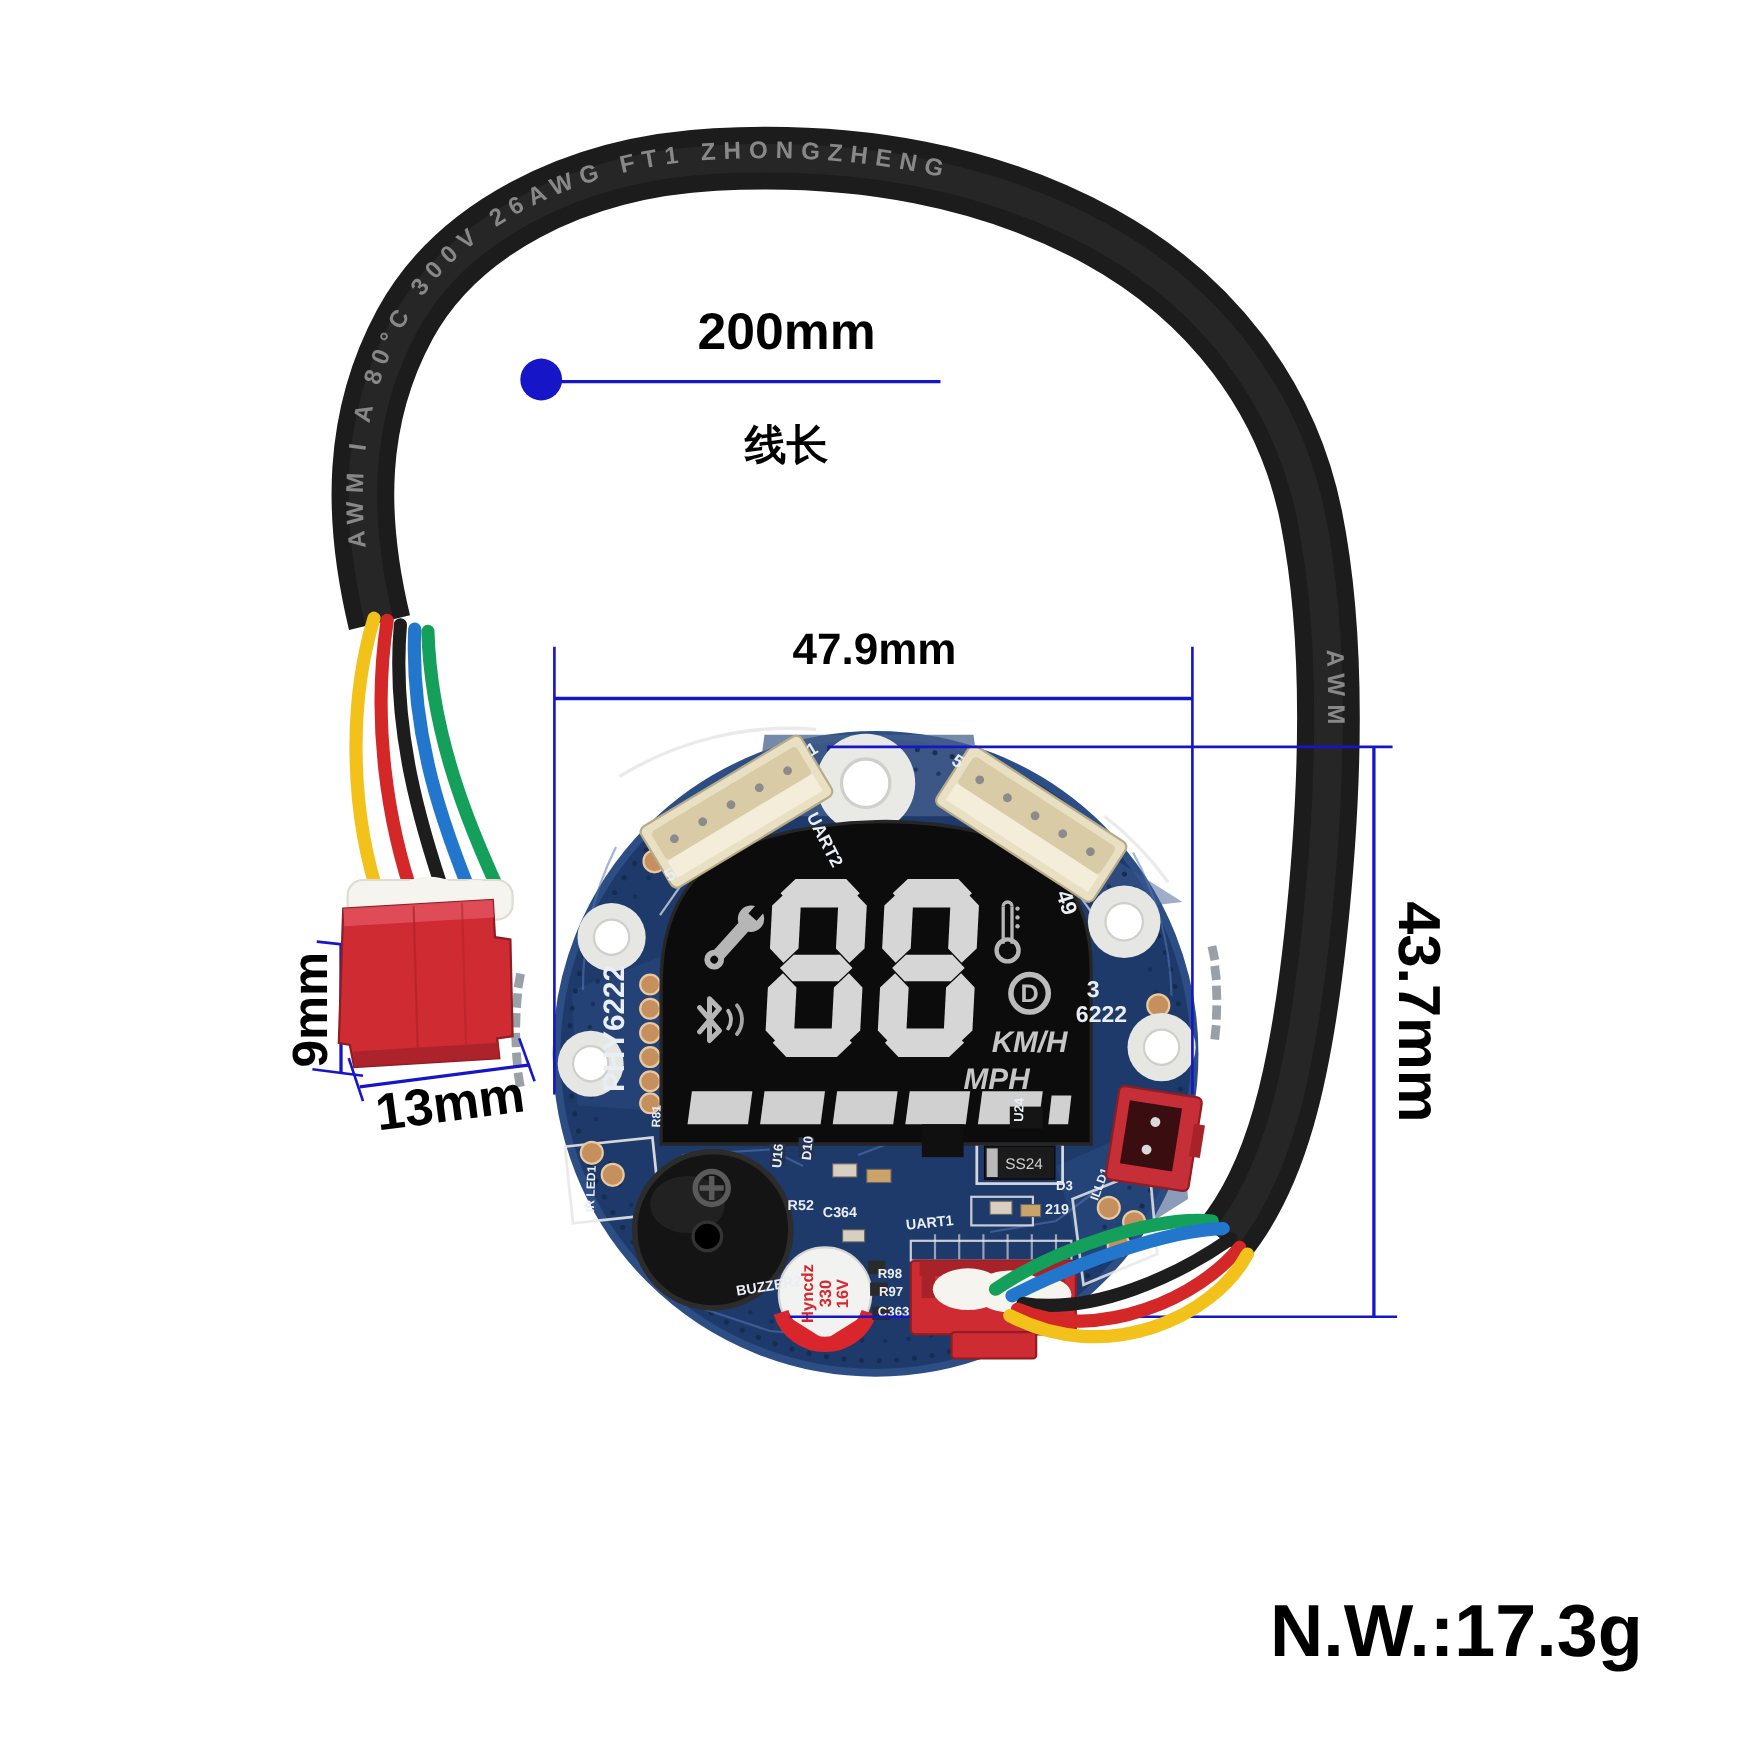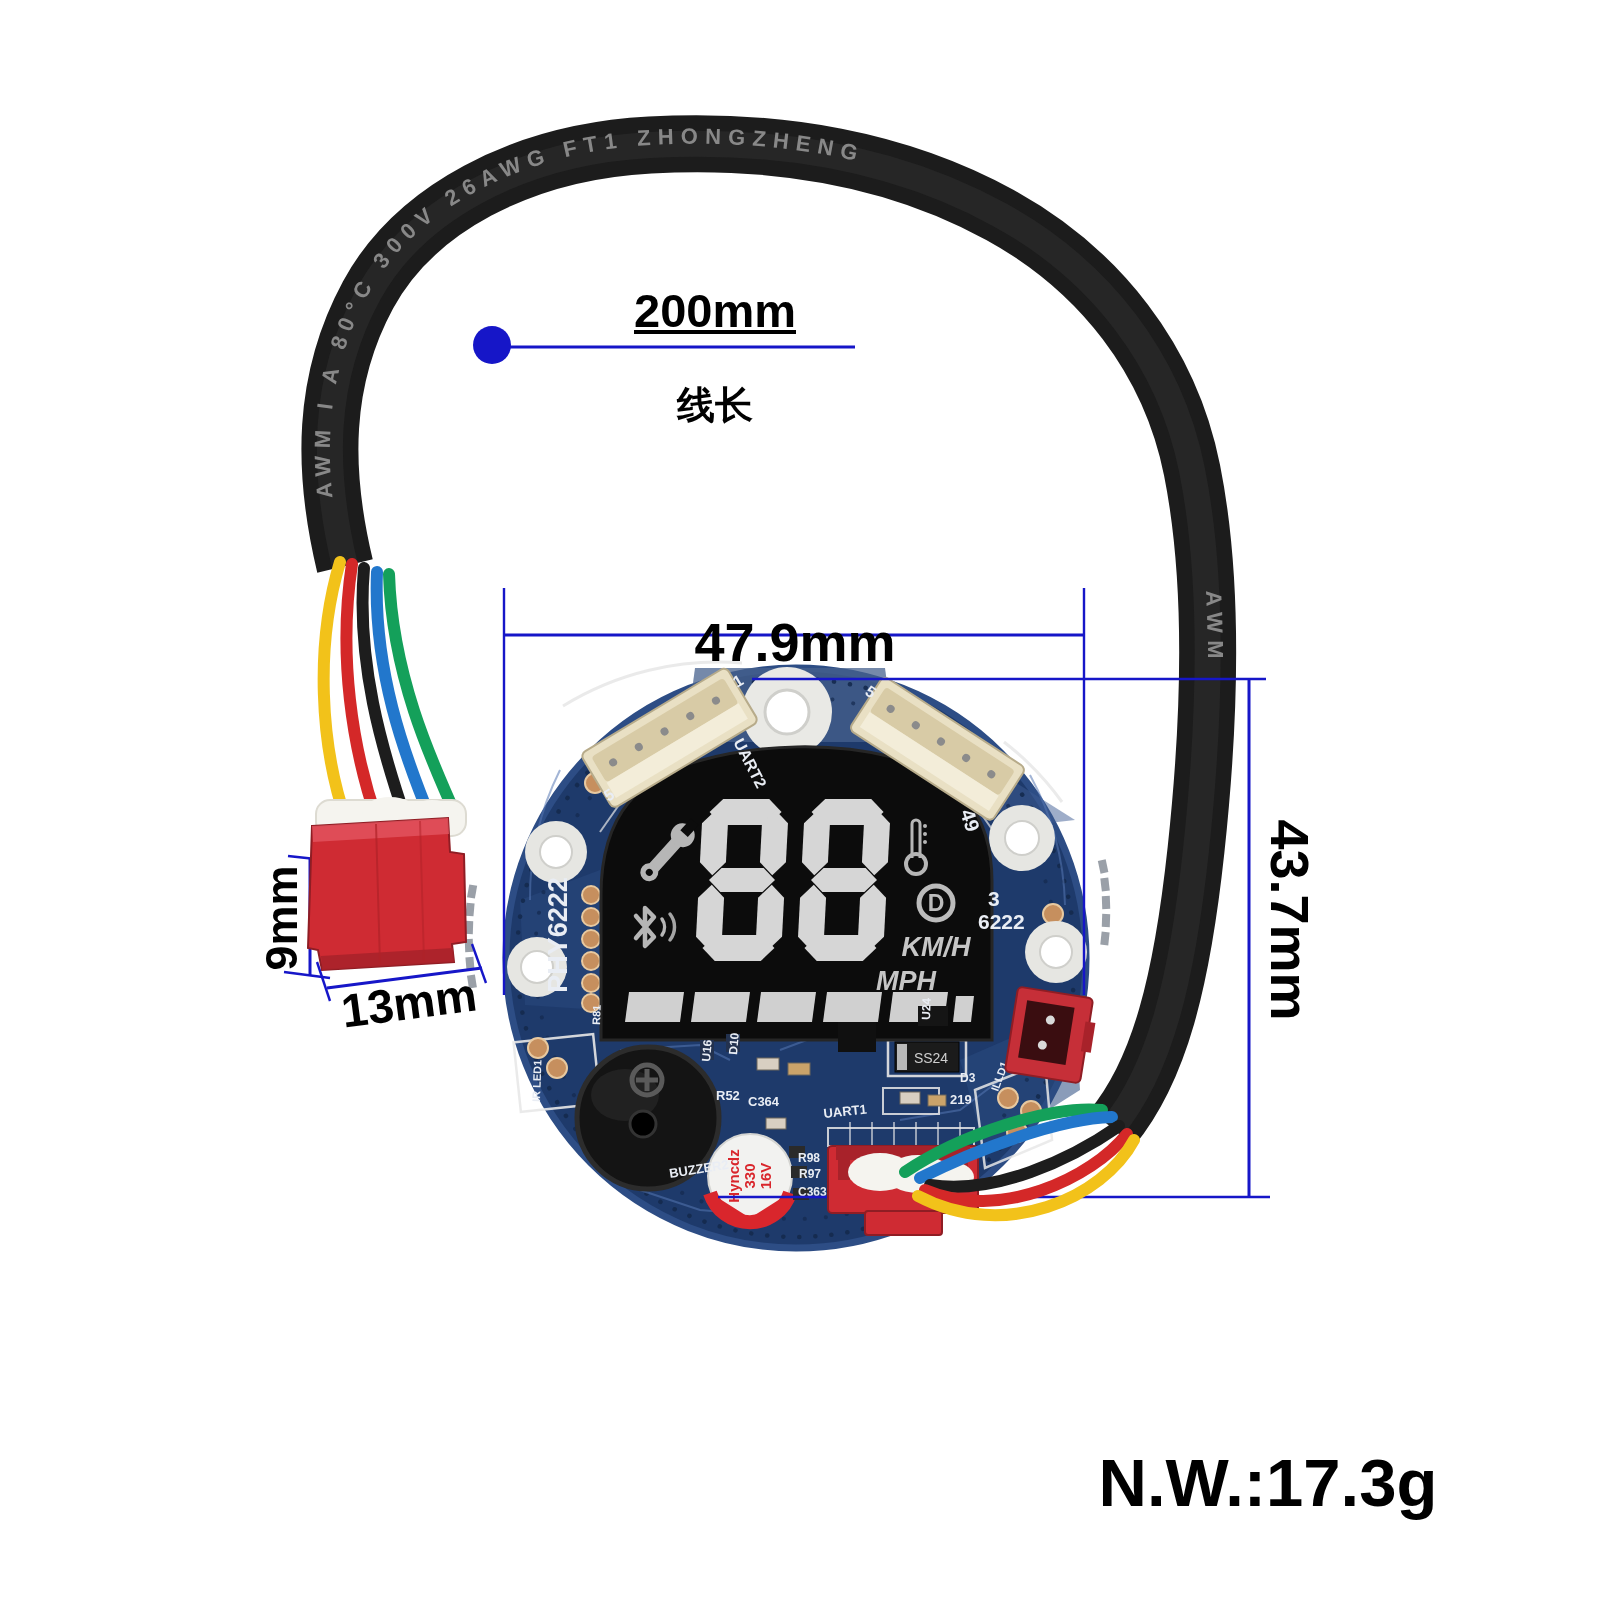--- a/index.html
+++ b/index.html
@@ -332,21 +332,21 @@
   </g>
   <g stroke-linecap="round" fill="none">
     <path d="M905,1172 C960,1135 1050,1105 1102,1110" stroke="#14a05a" stroke-width="12"></path>
     <path d="M920,1178 C975,1150 1060,1118 1112,1117" stroke="#2277cc" stroke-width="12"></path>
     <path d="M930,1185 C995,1195 1070,1160 1119,1126 " stroke="#1d1d1d" stroke-width="12"></path>
     <path d="M925,1190 C1000,1222 1092,1178 1127,1134" stroke="#d42828" stroke-width="12"></path>
     <path d="M918,1196 C1005,1242 1103,1198 1134,1140" stroke="#f2c21a" stroke-width="12"></path>
   </g>
 </svg>
 
-<div class="ann" style="left:600px;top:286px;width:230px;font-size:47px;text-decoration:underline;">200mm</div>
+<div class="ann" style="left:600px;top:276px;width:230px;font-size:47px;">200mm</div>
 <div class="ann" style="left:630px;top:350px;width:170px;font-size:38px;font-weight:600;margin-top:36px;">线长</div>
-<div class="ann" style="left:650px;top:570px;width:290px;font-size:54px;margin-top:44px;">47.9mm</div>
+<div class="ann" style="left:650px;top:570px;width:290px;font-size:40px;">47.9mm</div>
 <div class="ann" style="left:1318px;top:775px;width:290px;height:58px;font-size:54px;transform:rotate(90deg);transform-origin:top left;">43.7mm</div>
 <div class="ann" style="left:258px;top:978px;width:120px;height:52px;font-size:45px;transform:rotate(-90deg);transform-origin:top left;">9mm</div>
 <div class="ann" style="left:299px;top:978px;width:220px;font-size:47px;transform:rotate(-7.5deg);">13mm</div>
-<div class="ann" style="left:1048px;top:1448px;width:440px;font-size:67px;">N.W.:17.3g</div>
+<div class="ann" style="left:1104px;top:1448px;width:440px;font-size:67px;">N.W.:17.3g</div>
 
 </div>
 
 </body></html>

